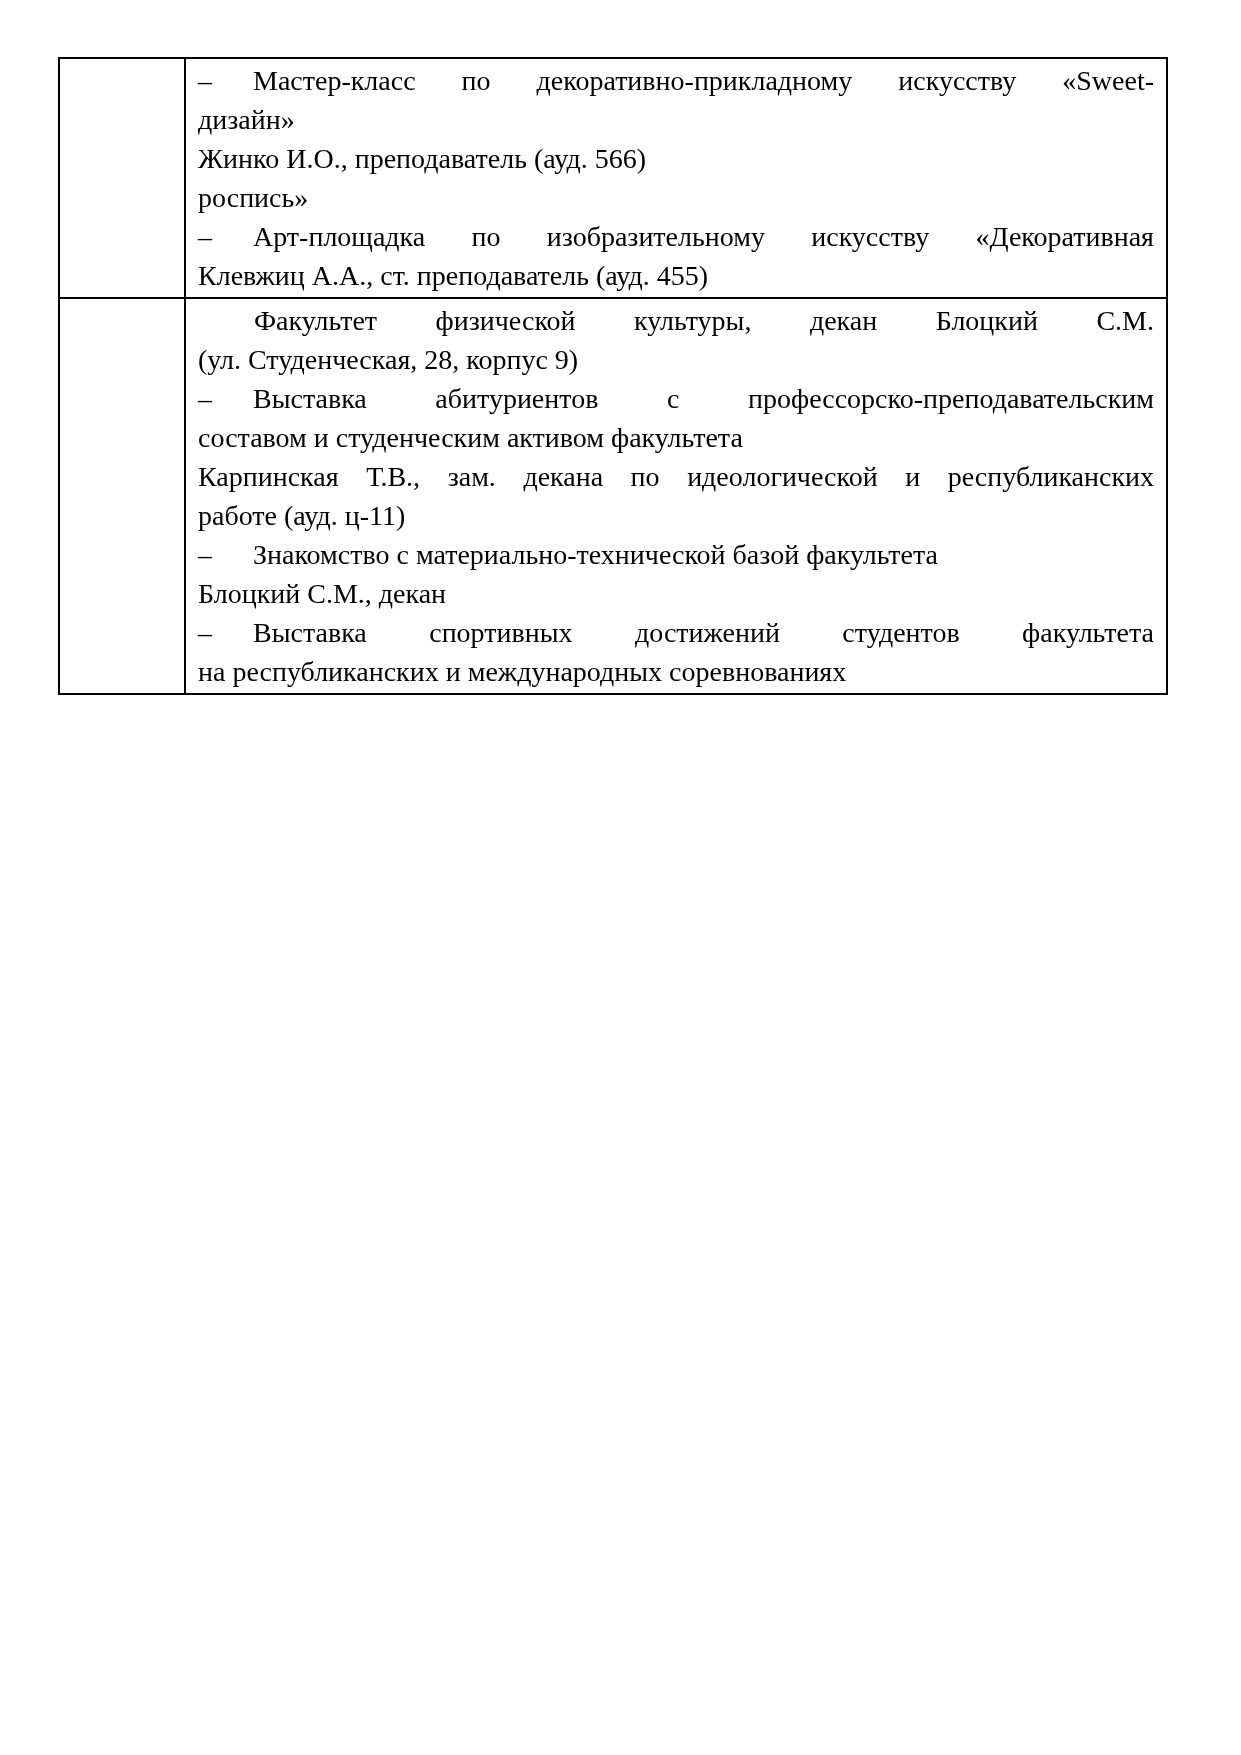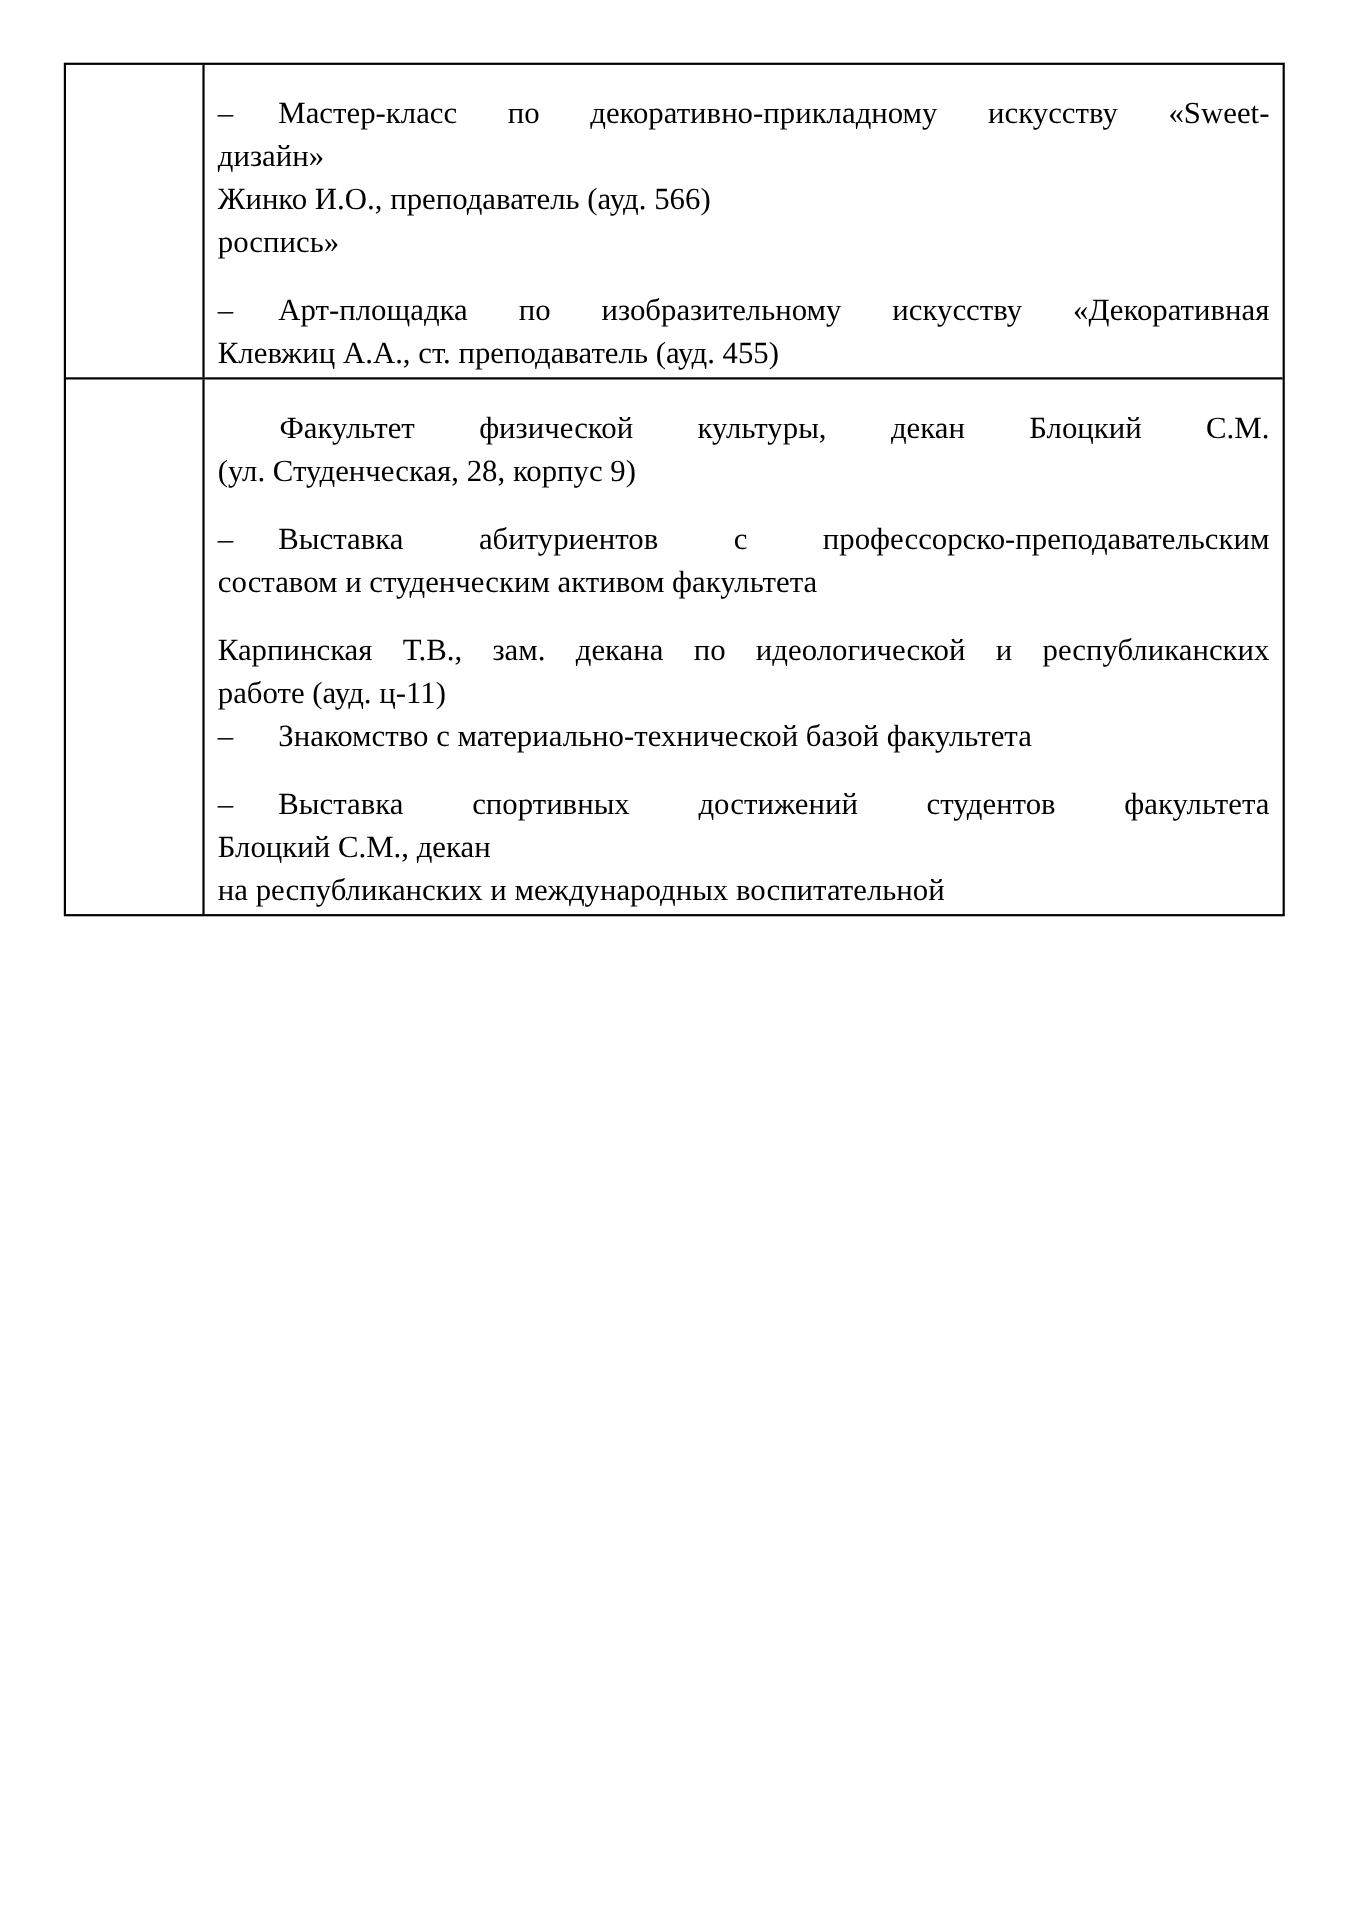--- a/index.html
+++ b/index.html
@@ -45,21 +45,20 @@
     font-size: 28px;
     line-height: 39px;
   }
   .line {
     text-align: justify;
     text-align-last: left;
     white-space: normal;
   }
   .line.j {
     text-align-last: justify;
-    margin-top: 23px;
   }
   .line.it {
   }
   .line.ind {
     text-indent: 56px;
   }
   .dash {
     display: inline-block;
     width: 55px;
     font-style: normal;
@@ -86,20 +85,20 @@
     <div class="trow">
       <div class="cell time-cell"><span></span></div>
       <div class="cell content-cell">
         <div class="line j it ind"><span>Факультет физической культуры, декан Блоцкий С.М.</span></div>
         <div class="line it"><span>(ул. Студенческая, 28, корпус 9)</span></div>
         <div class="line j"><span class="dash">–</span><span>Выставка абитуриентов с профессорско-преподавательским</span></div>
         <div class="line"><span>составом и студенческим активом факультета</span></div>
         <div class="line j it"><span>Карпинская Т.В., зам. декана по идеологической и республиканских</span></div>
         <div class="line it"><span>работе (ауд. ц-11)</span></div>
         <div class="line"><span class="dash">–</span><span>Знакомство с материально-технической базой факультета</span></div>
+        <div class="line it"><span>Блоцкий С.М., декан</span></div>
         <div class="line j"><span class="dash">–</span><span>Выставка спортивных достижений студентов факультета</span></div>
-        <div class="line it"><span>Блоцкий С.М., декан</span></div>
-        <div class="line"><span>на республиканских и международных воспитательной</span></div>
+        <div class="line"><span>на республиканских и международных соревнованиях</span></div>
       </div>
     </div>
 
   </div>
 </div>
 
 </body></html>

